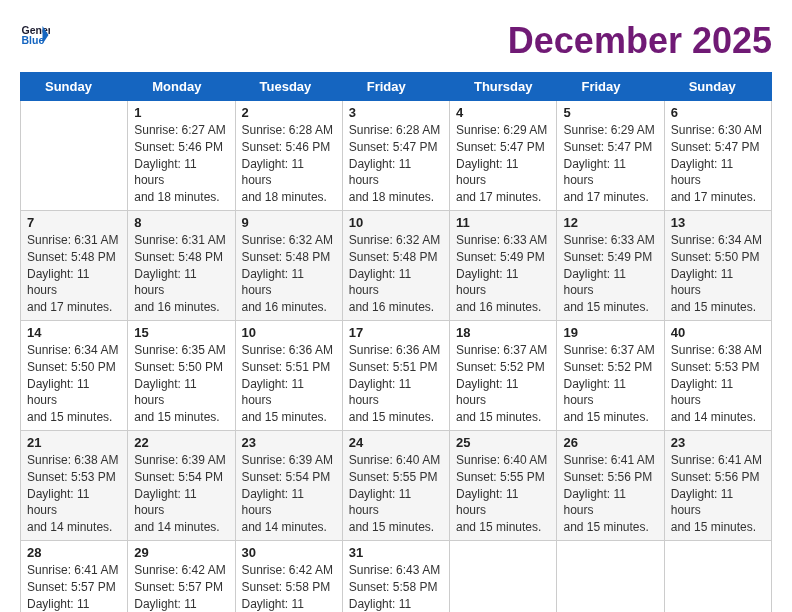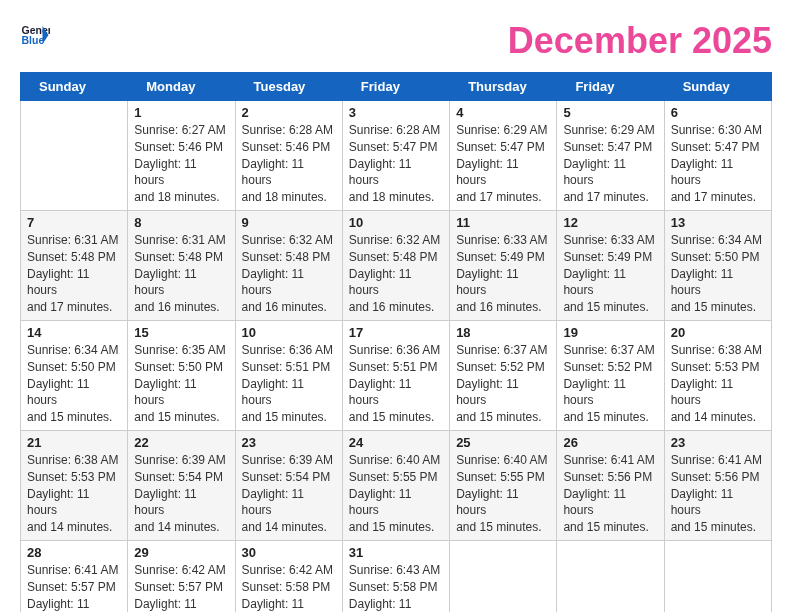--- a/index.html
+++ b/index.html
@@ -24,36 +24,36 @@
     .logo-icon {
       width: 30px;
       height: 30px;
     }
     .title-section {
       text-align: right;
     }
     .main-title {
       font-size: 36px;
       font-weight: bold;
-      color: #ec4899;
+      color: #701a75;
     }
     .subtitle {
       font-size: 16px;
       color: #444;
     }
     .calendar {
       width: 100%;
       border-collapse: collapse;
       border: 1px solid #ccc;
     }
     .calendar th {
       background-color: #1565c0;
       color: white;
       text-align: left;
-      padding: 6px 18px;
+      padding: 6px 24px;
       font-size: 13px;
       border: 1px solid #1565c0;
     }
     .calendar td {
       vertical-align: top;
       padding: 4px 6px;
       border: 1px solid #ccc;
       font-size: 10.5px;
       color: #222;
       height: 85px;
@@ -185,21 +185,21 @@
         </td>
         <td>
           <span class="day-number">18</span>
           <div class="day-info">Sunrise: 6:37 AM<br>Sunset: 5:52 PM<br>Daylight: 11 hours<br>and 15 minutes.</div>
         </td>
         <td>
           <span class="day-number">19</span>
           <div class="day-info">Sunrise: 6:37 AM<br>Sunset: 5:52 PM<br>Daylight: 11 hours<br>and 15 minutes.</div>
         </td>
         <td>
-          <span class="day-number">20</span>
+          <span class="day-number">40</span>
           <div class="day-info">Sunrise: 6:38 AM<br>Sunset: 5:53 PM<br>Daylight: 11 hours<br>and 14 minutes.</div>
         </td>
       </tr>
       <tr class="week-row">
         <td>
           <span class="day-number">21</span>
           <div class="day-info">Sunrise: 6:38 AM<br>Sunset: 5:53 PM<br>Daylight: 11 hours<br>and 14 minutes.</div>
         </td>
         <td>
           <span class="day-number">22</span>

